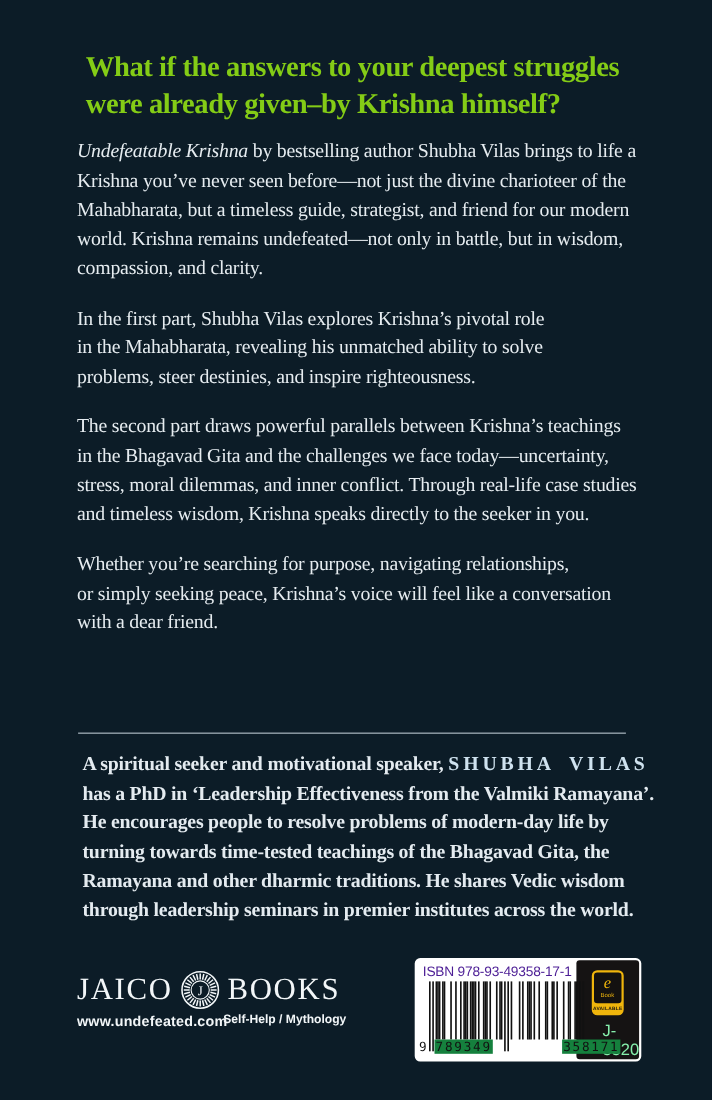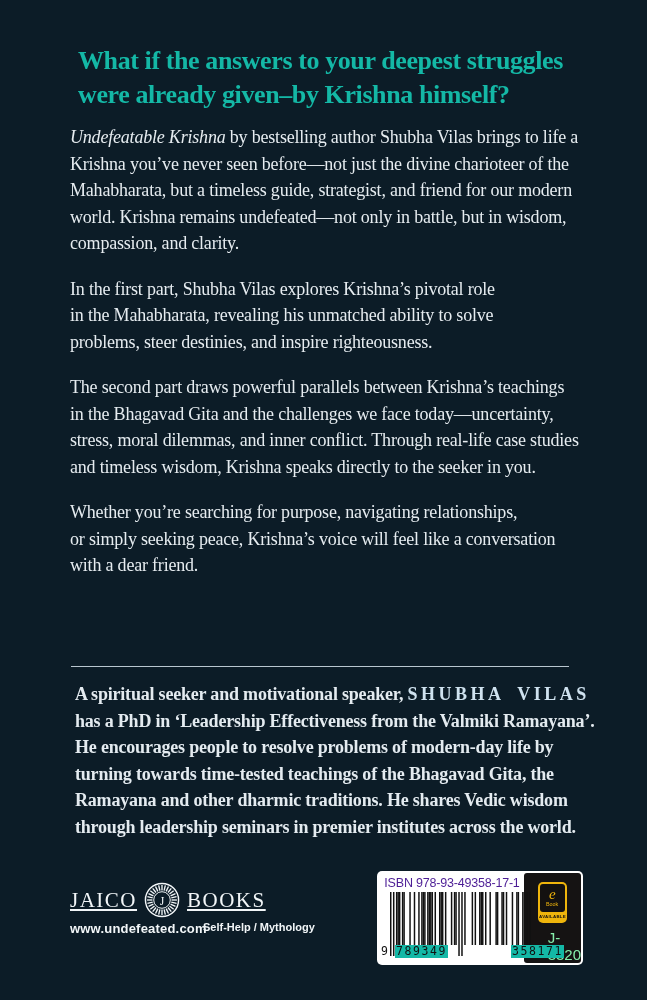--- a/index.html
+++ b/index.html
@@ -1,53 +1,53 @@
 <!DOCTYPE html>
 <html><head>
 <meta charset="utf-8">
 <style>
   html,body{margin:0;padding:0;background:#0c1c27;}
   .cover{position:relative;width:647px;height:1000px;background:#0c1c27;overflow:hidden;
          font-family:"Liberation Serif",serif;}
   
-  .headline{position:absolute;left:78px;top:44px;color:#14b8a6;font-weight:bold;
+  .headline{position:absolute;left:78px;top:44px;color:#84cc16;font-weight:bold;
             font-size:26px;line-height:34px;letter-spacing:-0.4px;white-space:pre;}
   
   .copy{position:absolute;left:70px;top:124px;width:540px;color:#e6ecf0;
         font-size:18px;line-height:26.5px;}
   .copy p{margin:0 0 19px 0;white-space:pre;letter-spacing:-0.2px;}
   .book-title-inline{font-style:italic;}
   .divider{position:absolute;left:71px;top:666px;width:498px;height:1px;
            background:#b9c6cf;border:none;margin:0;}
   .bio{position:absolute;left:75px;top:681px;width:560px;color:#e4ebf0;
        font-size:18px;line-height:26.5px;white-space:pre;letter-spacing:-0.2px;font-weight:bold;}
   .author-name{letter-spacing:3.5px;color:#cfe2ef;word-spacing:6px;}
   
   .publisher{position:absolute;left:70px;top:882px;display:flex;align-items:center;
              color:#f2f6f8;}
-  .pub-word{font-family:"Liberation Serif",serif;font-size:21px;letter-spacing:1.5px;
-            line-height:34px;text-decoration:underline;}
+  .pub-word{font-family:"Liberation Serif",serif;font-size:28px;letter-spacing:1.5px;
+            line-height:34px;}
   .emblem{width:36px;height:36px;margin:0 7px;}
   .pub-sub{position:absolute;top:921px;left:70px;width:300px;
            font-family:"Liberation Sans",sans-serif;color:#f2f6f8;}
   .website{position:absolute;left:0;top:0;font-size:13px;font-weight:bold;letter-spacing:0.2px;}
   .category{position:absolute;left:133px;top:0;font-size:11px;font-weight:bold;}
   
   .barcode-unit{position:absolute;left:377px;top:871px;width:206px;height:94px;
                 background:#fff;border-radius:5px;display:flex;overflow:hidden;
                 box-sizing:border-box;padding:2px;}
   .barcode-white{width:154px;background:#fff;position:relative;box-sizing:border-box;
                  padding:3px 2px 0 2px;}
   .isbn-label{font-family:"Liberation Sans",sans-serif;font-size:12.5px;color:#4c1d95;
               text-align:right;white-space:nowrap;letter-spacing:-0.2px;}
   .bars-wrap{position:relative;height:66px;margin-top:2px;}
   .bars-wrap svg{position:absolute;left:9px;top:0;width:141px;height:64px;fill:#111;}
   .ean-digits{position:absolute;left:0;bottom:0;width:100%;height:14px;
               font-family:"DejaVu Sans Mono",monospace;font-size:11.5px;color:#111;}
-  .ean-digits span{position:absolute;bottom:0;letter-spacing:1.6px;background:#14b8a6;
+  .ean-digits span{position:absolute;bottom:0;letter-spacing:1.6px;background:#15803d;
                    padding:0 1px;line-height:13px;}
   .d-first{left:-1px;background:transparent !important;}
   .d-left{left:14px;}
   .d-right{left:82px;margin-left:48px;}
   .barcode-black{flex:1;background:#151313;border-radius:3px;margin-left:2px;
                  display:flex;flex-direction:column;align-items:center;}
   .ebook-badge{width:29px;height:41px;margin-top:9px;background:#efb50c;border-radius:5px;
                display:flex;flex-direction:column;align-items:center;box-sizing:border-box;
                padding:2px 2px 1px 2px;}
   .ebook-inner{width:25px;height:28px;background:#131110;border-radius:3px;

